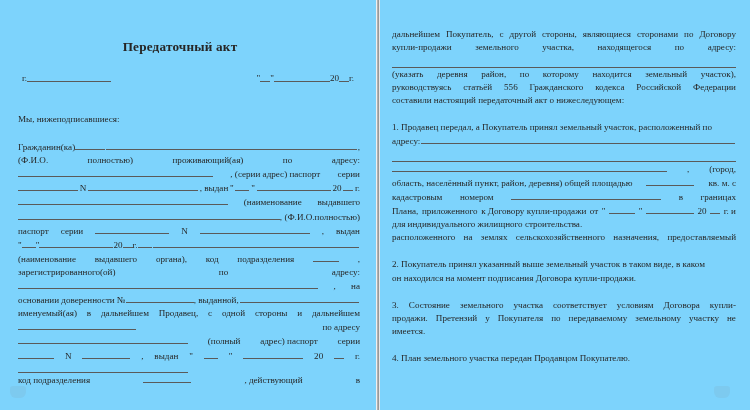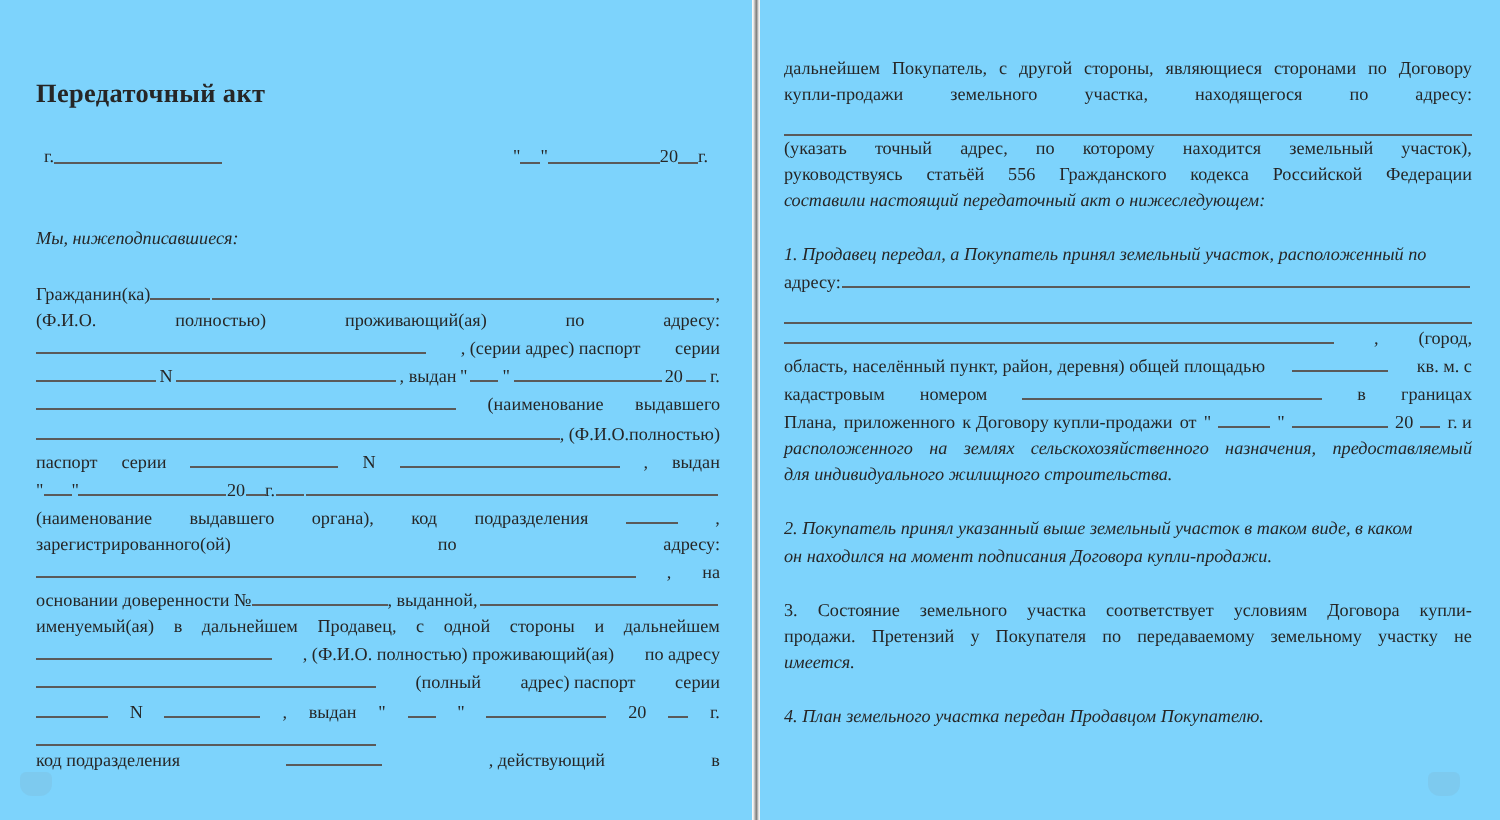--- a/index.html
+++ b/index.html
@@ -38,34 +38,34 @@
     background: linear-gradient(to right,
         #ffffff 0%, #e8e8e8 18%, #9a9a9a 45%, #7e7e7e 55%, #d8d8d8 80%, #ffffff 100%);
   }
   .page-right {
     width: 370px;
     padding: 14px 14px 0 12px;
   }
 
   
   .doc-title {
+    text-align: center;
     font-weight: bold;
     font-size: 13.2px;
     letter-spacing: .2px;
     margin: 9px 0 0 0;
     padding-right: 18px;
   }
   .line {
     font-size: 9.1px;
     line-height: 13.1px;
     text-align: justify;
     text-align-last: justify;
     margin: 0;
     white-space: nowrap;
-    font-style: italic;
   }
   .line.free {
     text-align-last: left;
     white-space: normal;
   }
   .row {
     display: flex;
     align-items: baseline;
     font-size: 9.1px;
     line-height: 13.1px;
@@ -266,21 +266,20 @@
       <span>Продавец,</span>
       <span>с</span>
       <span>одной</span>
       <span>стороны</span>
       <span>и</span>
       <span>дальнейшем</span>
     </div>
 
     <div class="spread">
       <span class="u w118"></span>
-        <span>, (Ф.И.О. полностью) проживающий(ая)</span>
       <span>по адресу</span>
     </div>
 
     <div class="spread">
       <span class="u w170"></span>
       <span>(полный</span>
       <span>адрес) паспорт</span>
       <span>серии</span>
     </div>
 
@@ -337,22 +336,22 @@
       <span>участка,</span>
       <span>находящегося</span>
       <span>по</span>
       <span>адресу:</span>
     </div>
 
     <div class="rule"></div>
 
     <div class="spread">
       <span>(указать</span>
-      <span>точный</span>
-      <span>адрес,</span>
+      <span>деревня</span>
+      <span>район,</span>
       <span>по</span>
       <span>которому</span>
       <span>находится</span>
       <span>земельный</span>
       <span>участок),</span>
     </div>
 
     <div class="spread">
       <span>руководствуясь</span>
       <span>статьёй</span>
@@ -403,22 +402,22 @@
       <span>от</span>
       <span>"</span>
         <span class="u w26"></span>
         <span>"</span>
         <span class="u w48"></span>
         <span>20</span>
         <span class="u w10"></span>
       <span>г. и</span>
     </div>
 
+    <div class="line free">для индивидуального жилищного строительства.</div>
     <div class="line">расположенного на землях сельскохозяйственного назначения, предоставляемый</div>
-    <div class="line free">для индивидуального жилищного строительства.</div>
 
     <div class="gap-md"></div>
 
     <div class="line free">2. Покупатель принял указанный выше земельный участок в таком  виде, в каком</div>
     <div class="line free">он находился на момент подписания Договора купли-продажи.</div>
 
     <div class="gap-md"></div>
 
     <div class="spread">
       <span>3.</span>

